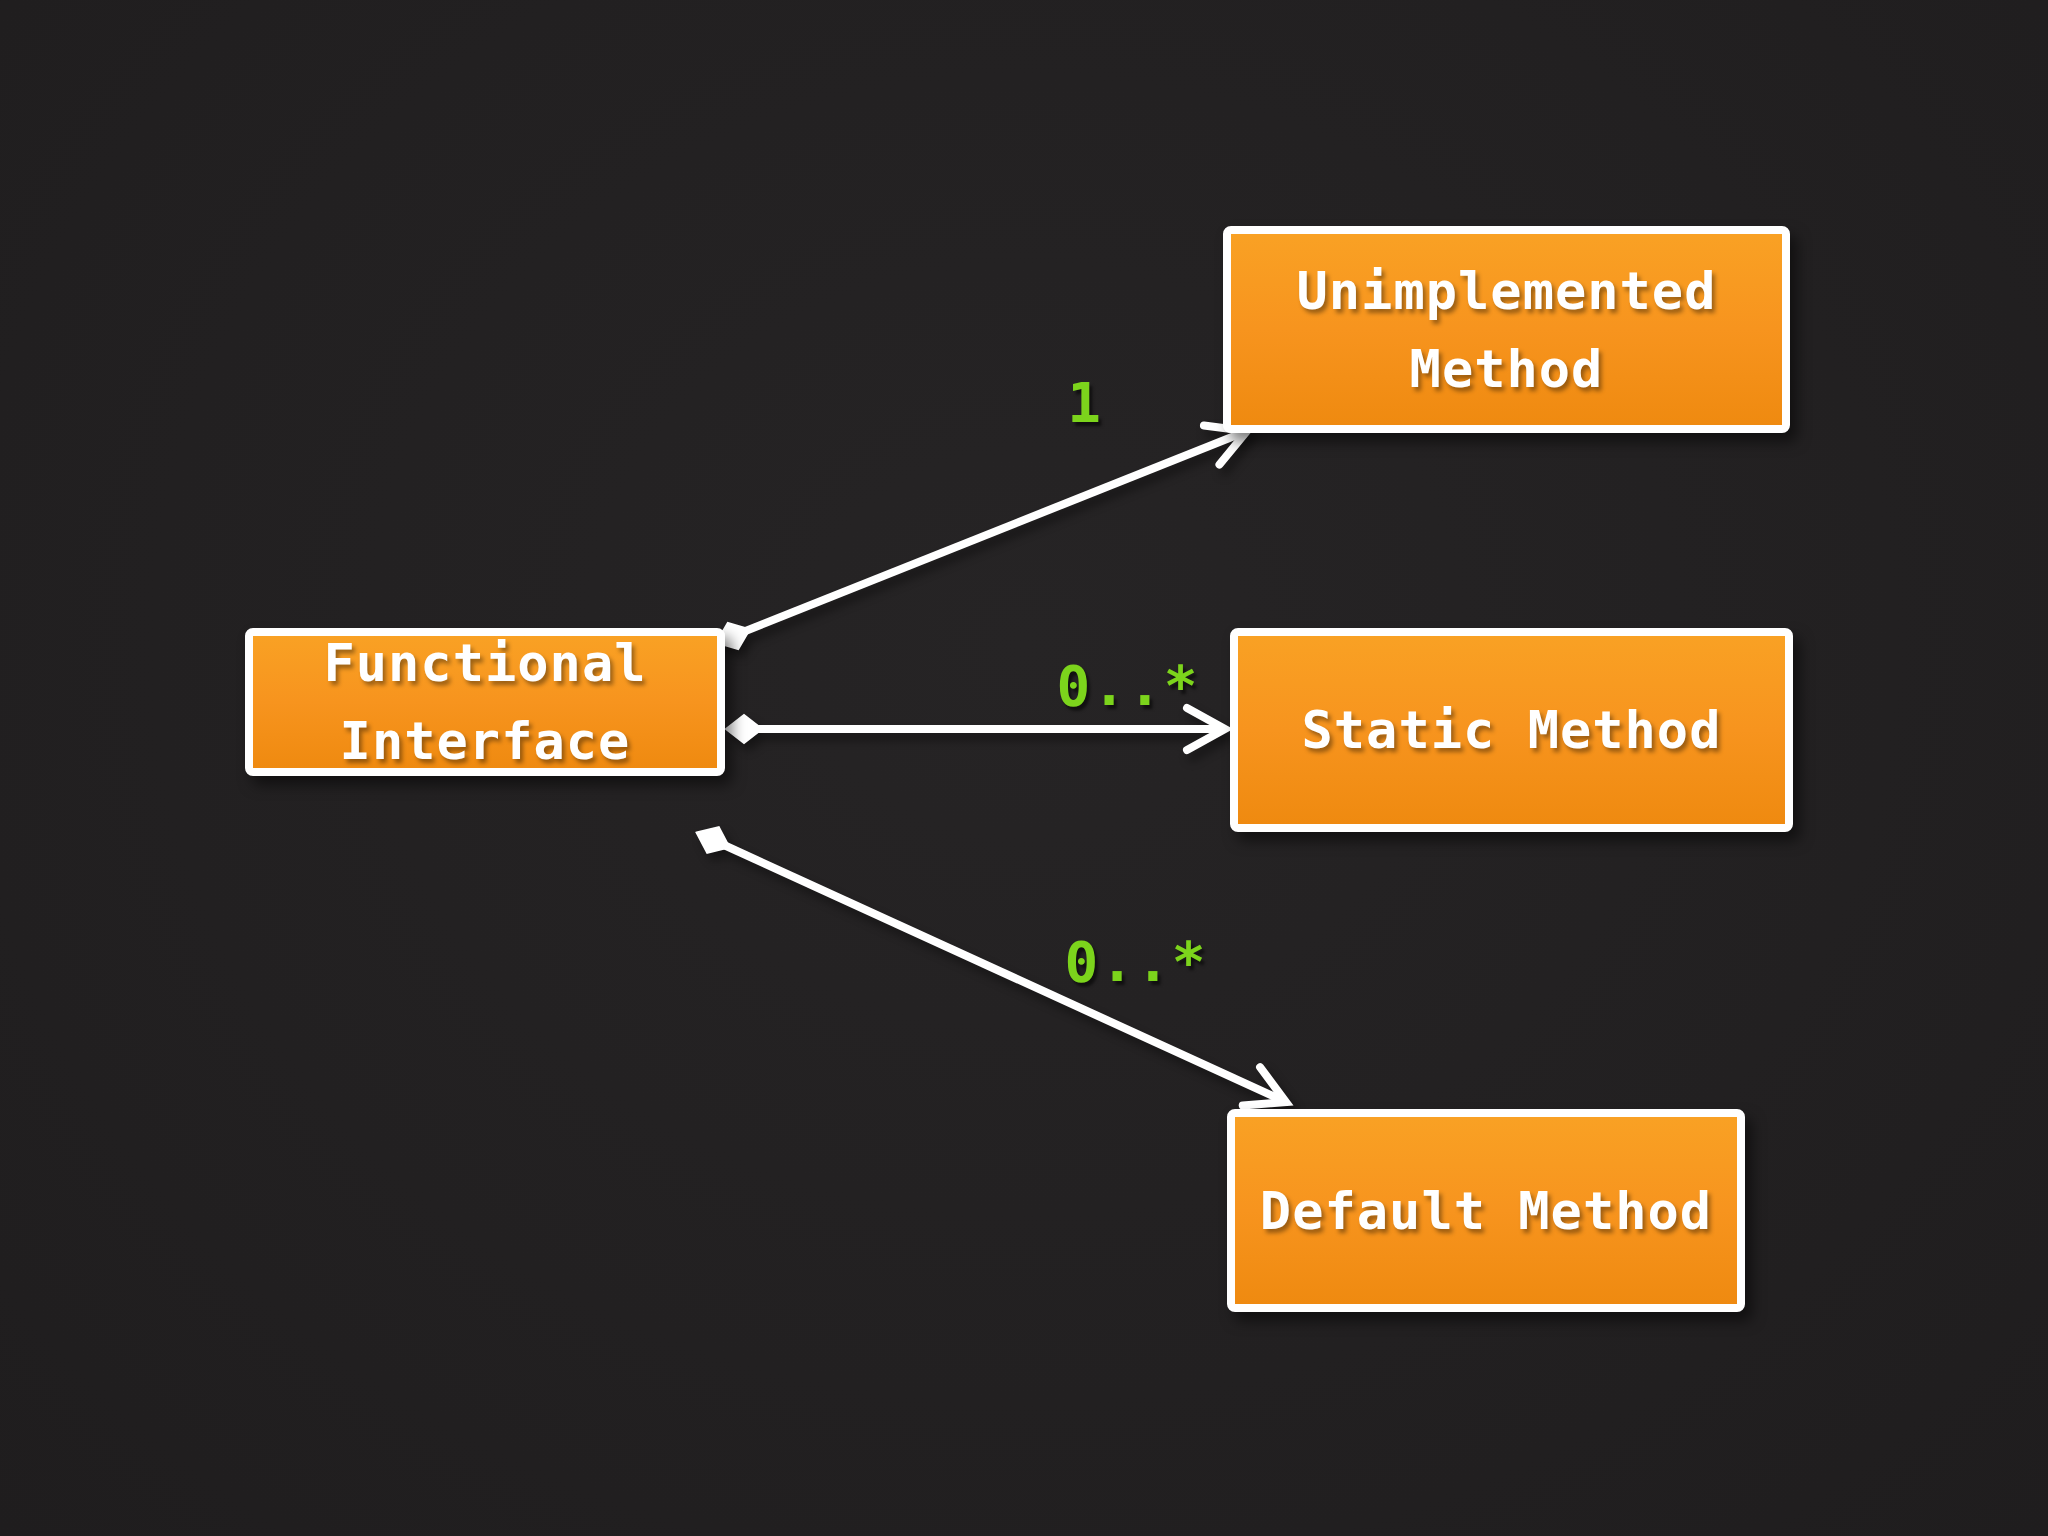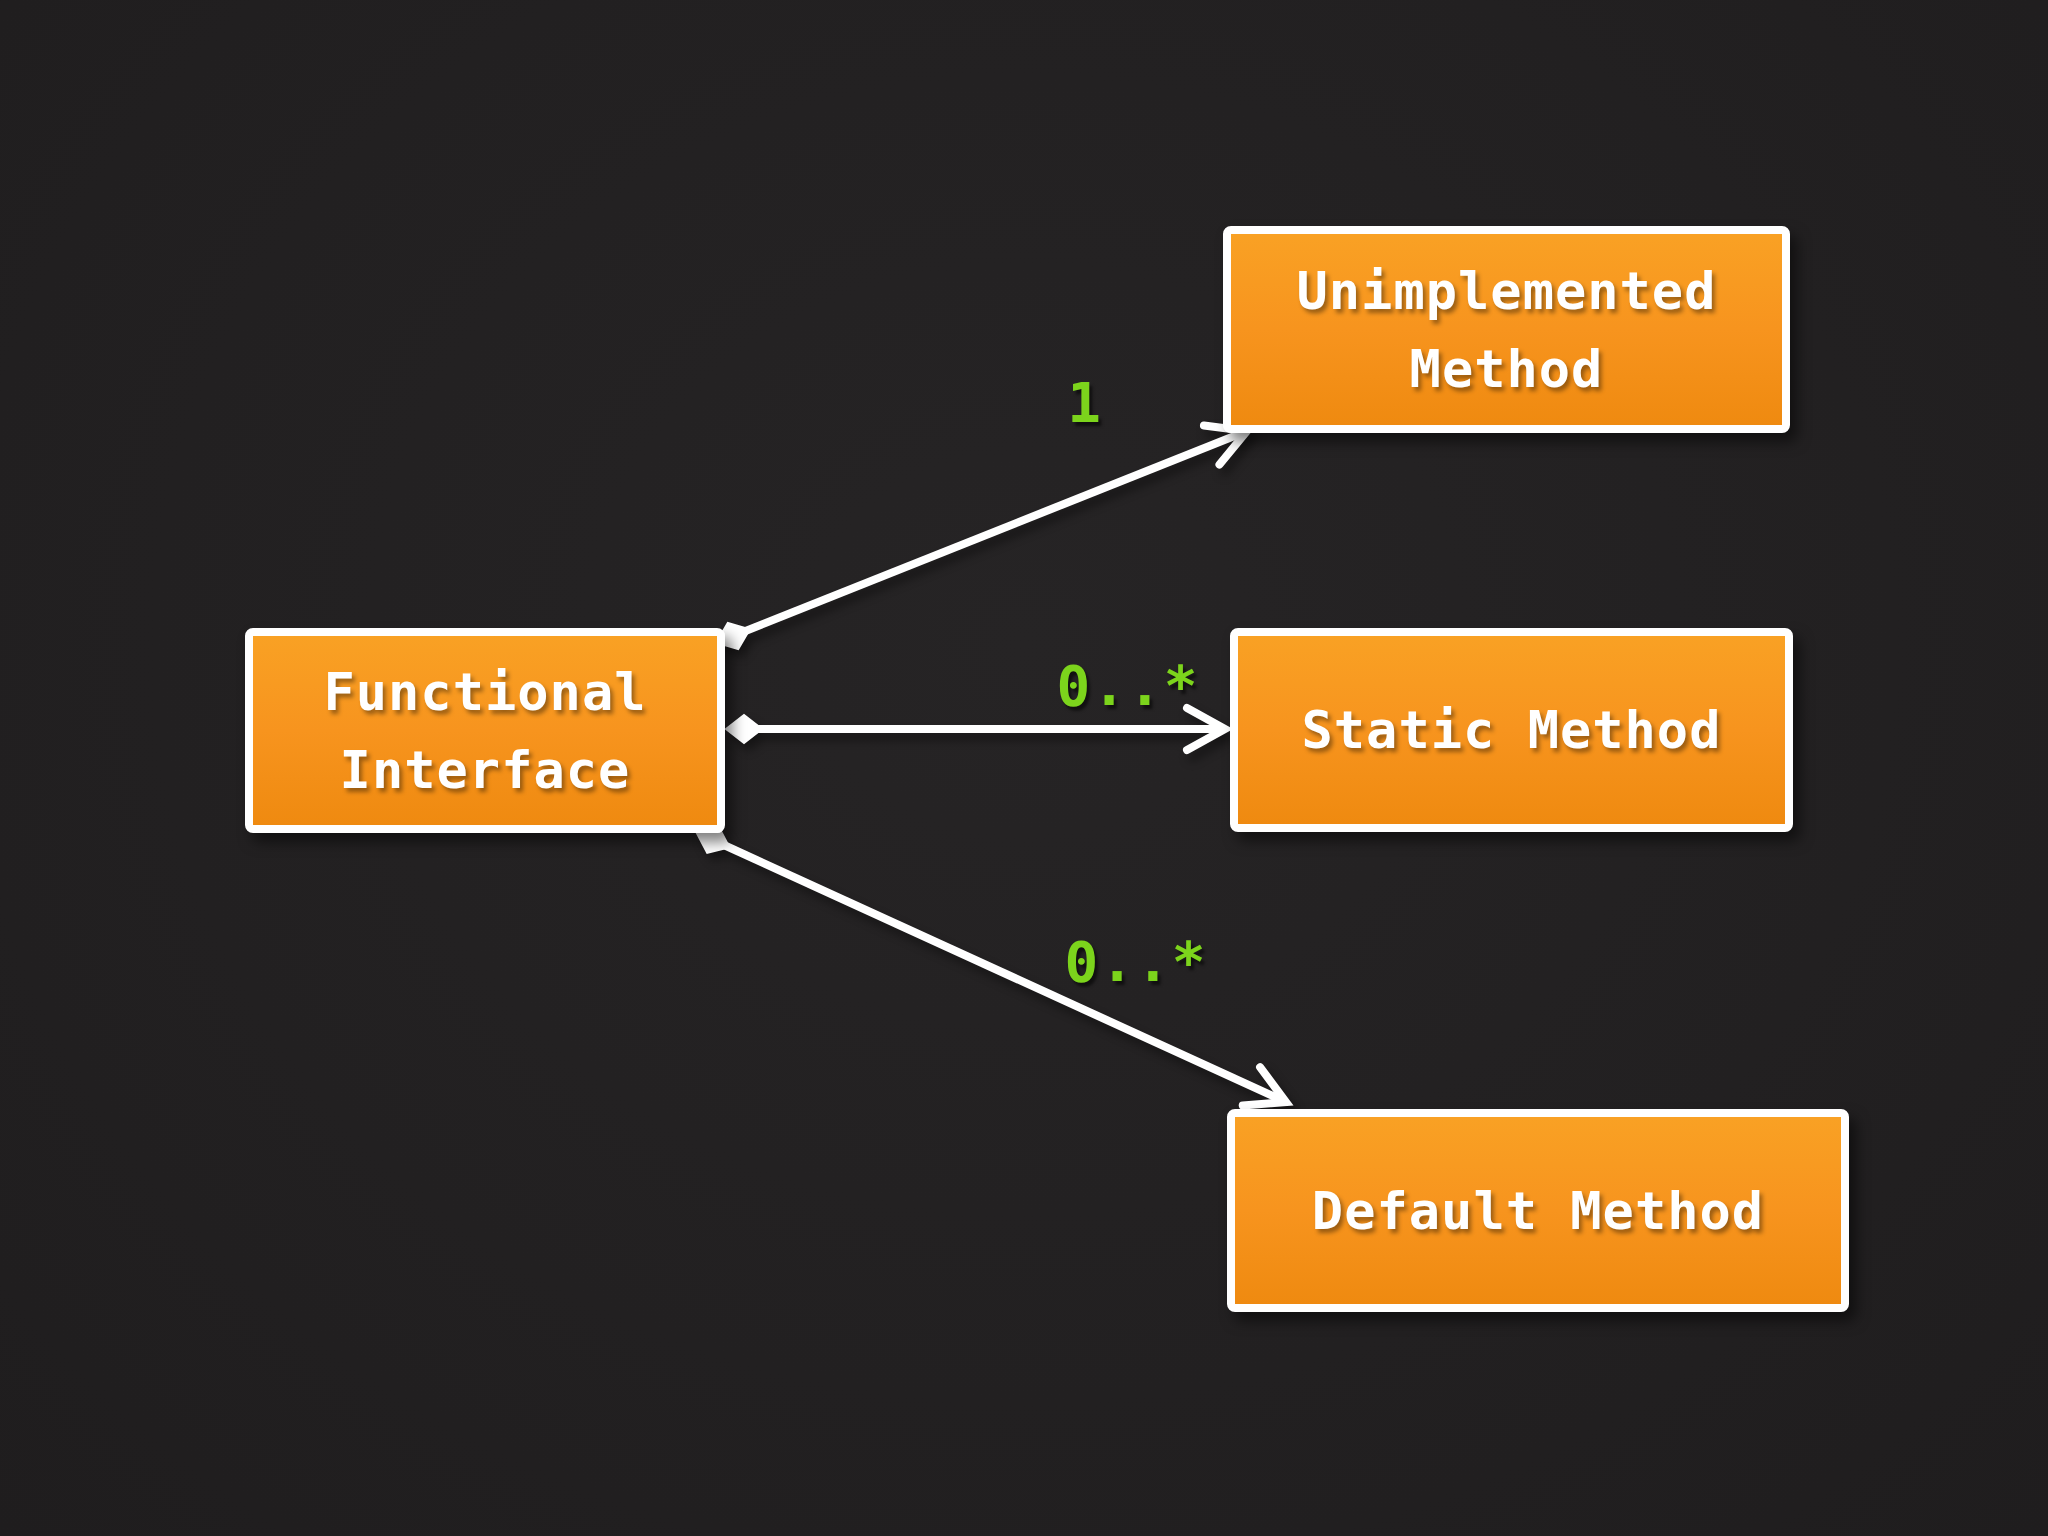--- a/index.html
+++ b/index.html
@@ -51,24 +51,24 @@
   .node-label {
     color: #ffffff;
     font-weight: bold;
     font-size: 52px;
     line-height: 78px;
     text-align: center;
     white-space: pre-line;
     text-shadow: 3px 4px 4px rgba(0,0,0,0.38);
     letter-spacing: 1px;
   }
-  #node-fi { left: 245px; top: 628px; width: 480px; height: 205px; justify-content: center; }
+  #node-fi { left: 245px; top: 628px; width: 480px; height: 148px; justify-content: center; }
   #node-um { left: 1223px; top: 226px; width: 567px; height: 207px; }
   #node-sm { left: 1230px; top: 628px; width: 563px; height: 204px; }
-  #node-dm { left: 1227px; top: 1109px; width: 622px; height: 203px; }
+  #node-dm { left: 1227px; top: 1109px; width: 518px; height: 203px; }
   .mult {
     position: absolute;
     transform: translate(-50%, -50%);
     color: #7cd41c;
     font-weight: bold;
     font-size: 56px;
     line-height: 56px;
     white-space: nowrap;
     text-shadow: 3px 4px 3px rgba(0,0,0,0.55);
     letter-spacing: 2px;

